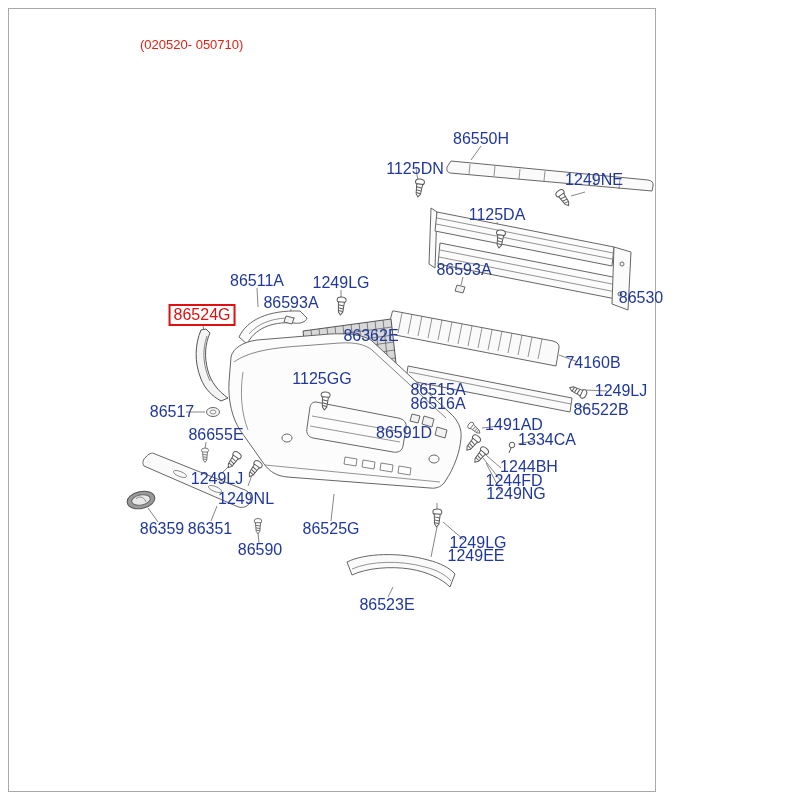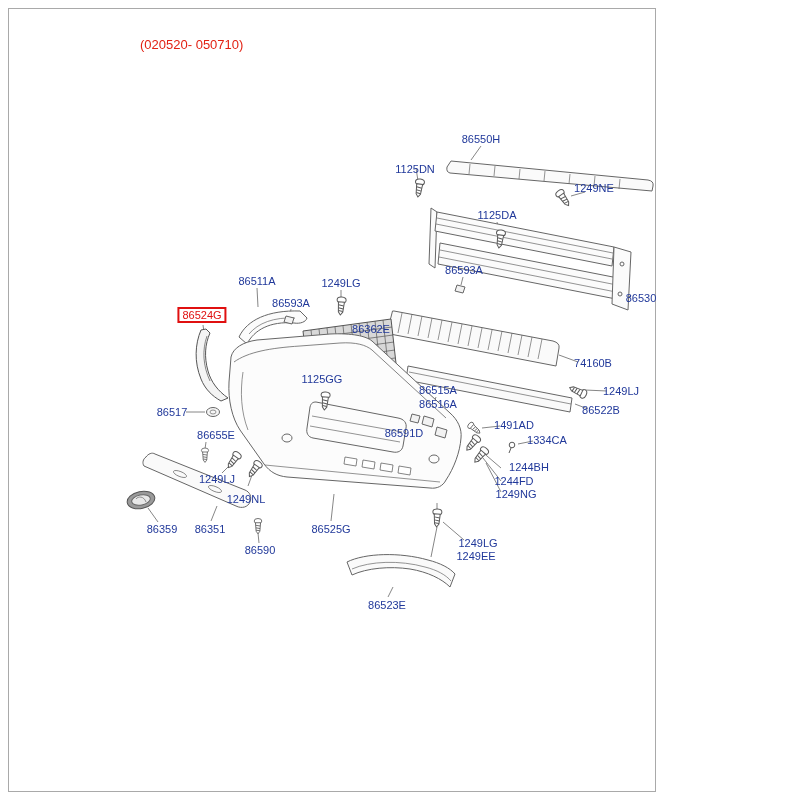--- a/index.html
+++ b/index.html
@@ -7,21 +7,21 @@
     position:relative; width:664px; height:800px; background:#fff;
     font-family:"Liberation Sans", sans-serif; overflow:hidden;
   }
   .frame { position:absolute; left:8px; top:8px; right:8px; bottom:8px;
     border:1px solid #a9a9a9; pointer-events:none; }
   .hdr-red { position:absolute; left:140px; top:37px; font-size:13px; color:#e22113; }
   .hdr-title { position:absolute; left:253px; top:49px; font-size:13px; color:#1c1c1c; }
   svg.diagram { position:absolute; left:0; top:0; }
   .lbl {
     position:absolute; transform:translate(-50%,-50%);
-    font-size:11px; color:#20389a; white-space:nowrap; z-index:5;
+    font-size:16px; color:#20389a; white-space:nowrap; z-index:5;
   }
   .lbl.highlight {
     color:#e01010; border:2px solid #e01010; padding:0 3px; background:#fff;
   }
 </style>
 </head>
 <body>
 
 <div class="canvas">
 
@@ -172,29 +172,29 @@
       <use href="#bolt" transform="translate(480,456) rotate(40)"></use>
       <use href="#bolt" transform="translate(437,519) rotate(3)"></use>
       <use href="#bolt" transform="translate(475,429) rotate(-50) scale(0.8)"></use>
       <use href="#bolt" transform="translate(205,456) scale(0.8)"></use>
       <use href="#bolt" transform="translate(258,527) scale(0.85)"></use>
     </g>
   </svg>
 
   <div class="lbl" style="left:481px;top:139px">86550H</div>
   <div class="lbl" style="left:415px;top:169px">1125DN</div>
-  <div class="lbl" style="left:594px;top:188px">1249NE</div>
+  <div class="lbl" style="left:594px;top:180px">1249NE</div>
   <div class="lbl" style="left:497px;top:215px">1125DA</div>
   <div class="lbl" style="left:464px;top:270px">86593A</div>
   <div class="lbl" style="left:641px;top:298px">86530</div>
   <div class="lbl" style="left:257px;top:281px">86511A</div>
   <div class="lbl" style="left:341px;top:283px">1249LG</div>
   <div class="lbl" style="left:291px;top:303px">86593A</div>
   <div class="lbl highlight" style="left:202px;top:315px">86524G</div>
-  <div class="lbl" style="left:371px;top:329px">86362E</div>
+  <div class="lbl" style="left:371px;top:336px">86362E</div>
   <div class="lbl" style="left:593px;top:363px">74160B</div>
   <div class="lbl" style="left:621px;top:391px">1249LJ</div>
   <div class="lbl" style="left:601px;top:410px">86522B</div>
   <div class="lbl" style="left:322px;top:379px">1125GG</div>
   <div class="lbl" style="left:438px;top:390px">86515A</div>
   <div class="lbl" style="left:438px;top:404px">86516A</div>
   <div class="lbl" style="left:172px;top:412px">86517</div>
   <div class="lbl" style="left:514px;top:425px">1491AD</div>
   <div class="lbl" style="left:547px;top:440px">1334CA</div>
   <div class="lbl" style="left:216px;top:435px">86655E</div>

